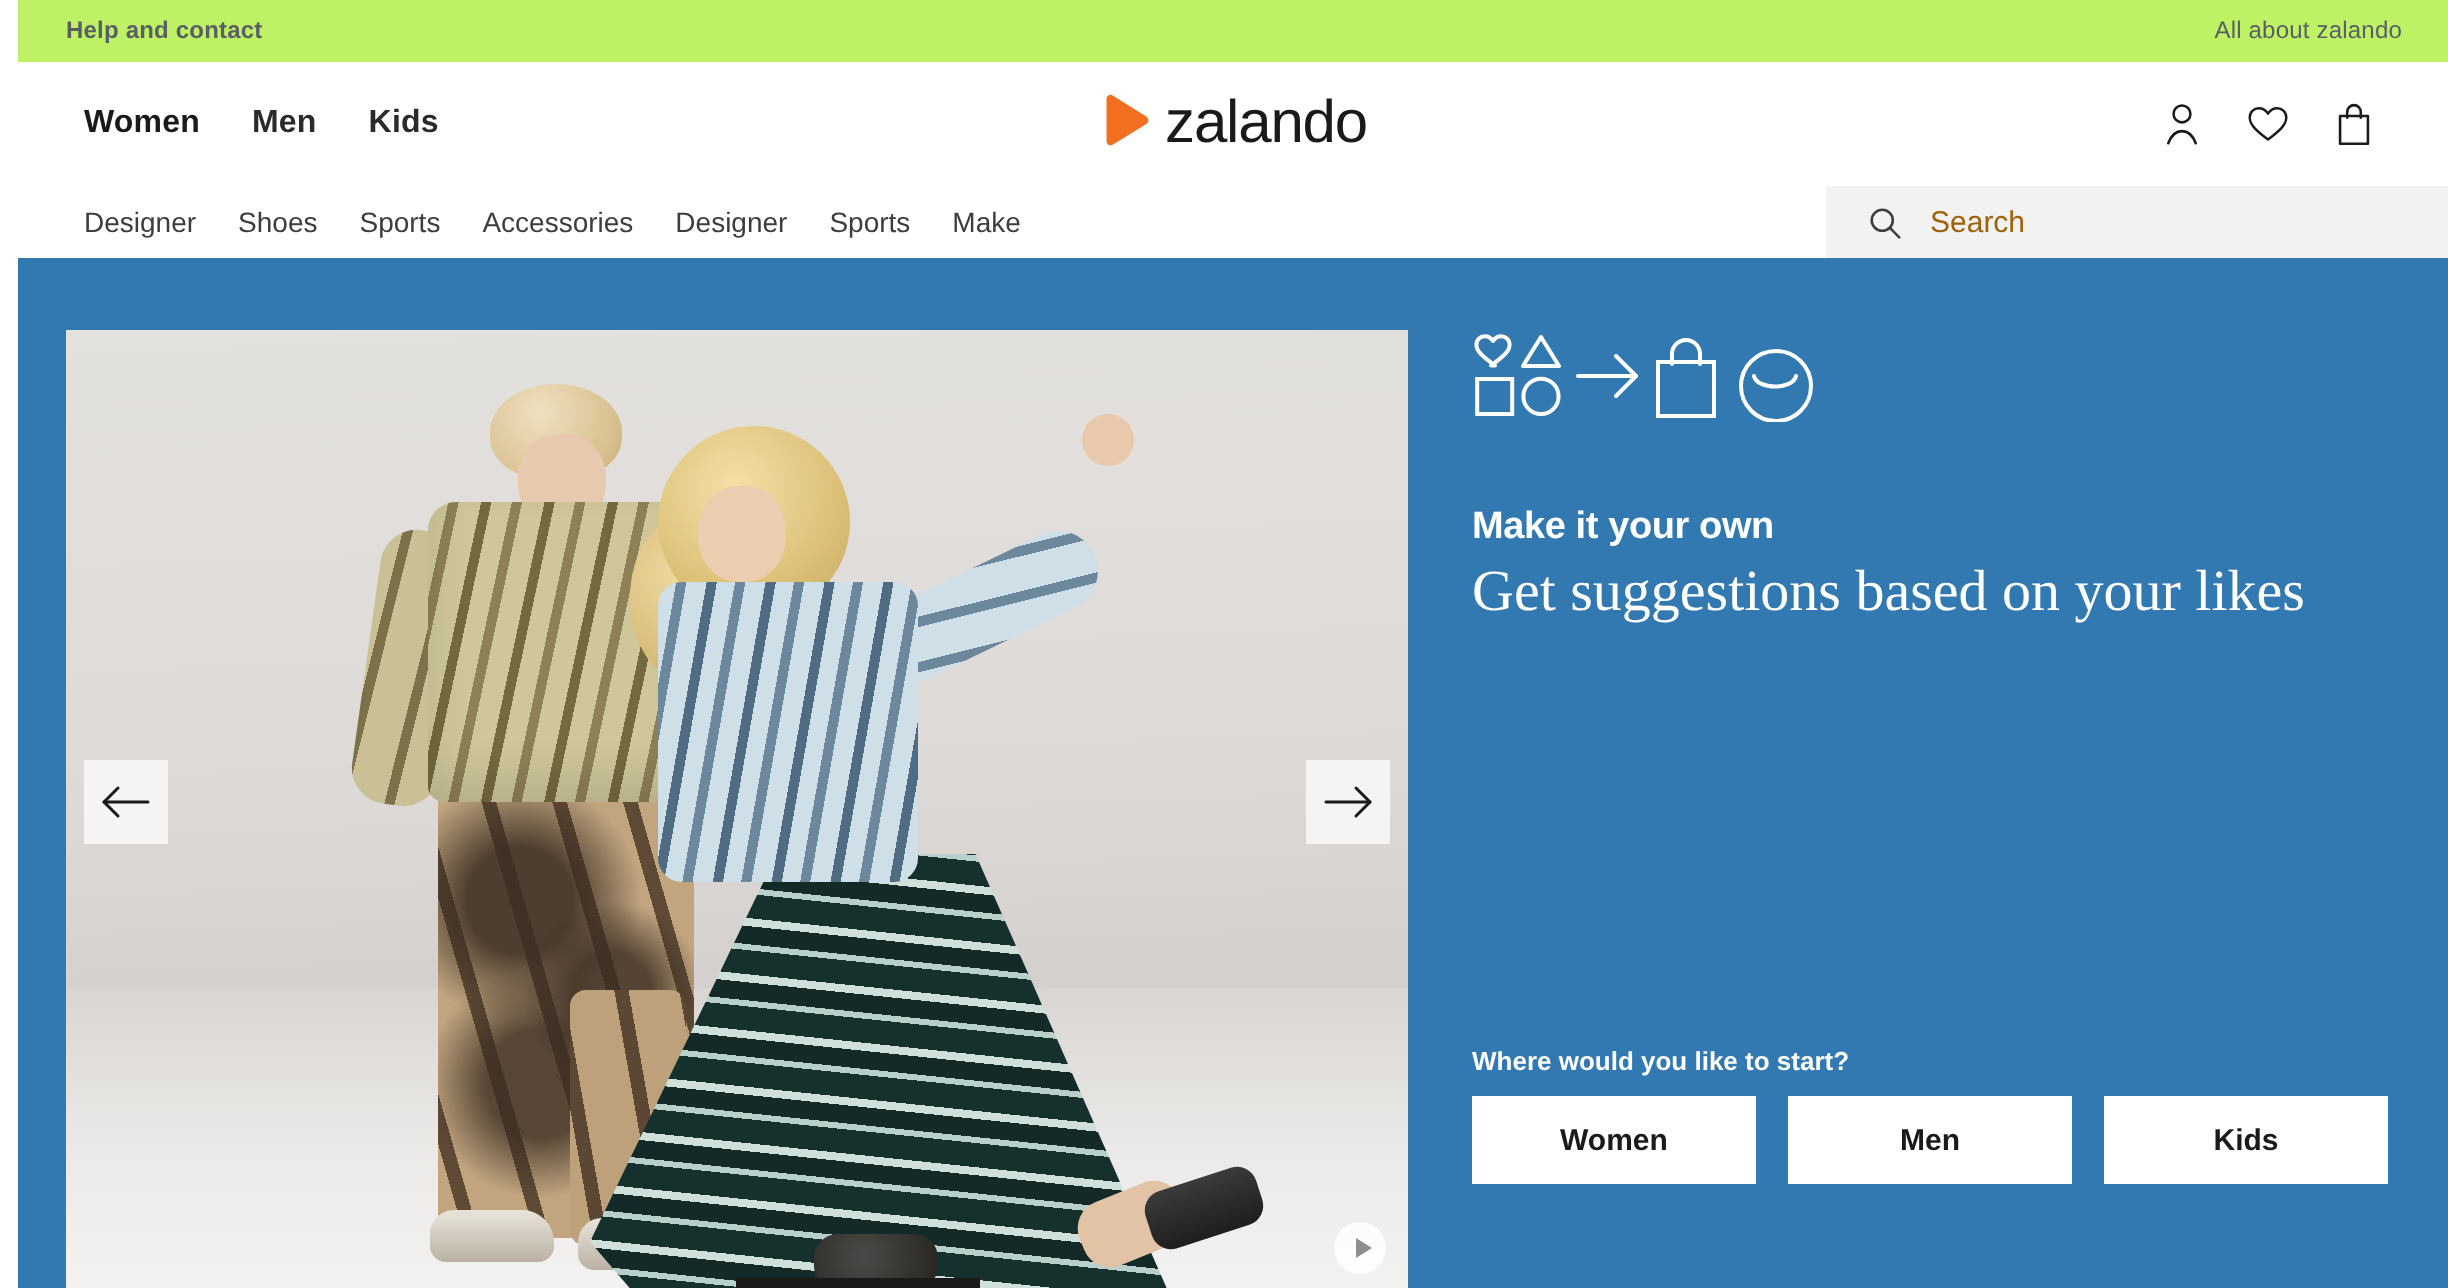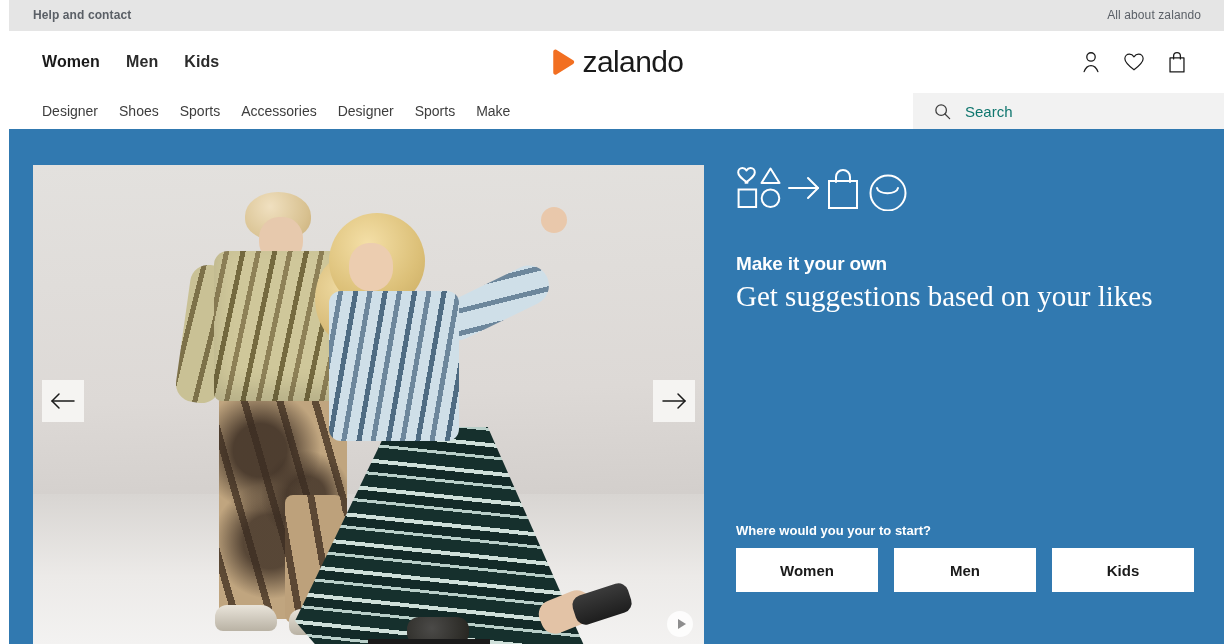--- a/index.html
+++ b/index.html
@@ -9,21 +9,21 @@
     background: #ffffff;
     font-family: "Liberation Sans", sans-serif;
     -webkit-font-smoothing: antialiased;
   }
 
   .page { position: relative; width: 1224px; height: 644px; background:#fff; }
 
   
   .utility-bar {
     position: absolute; left: 9px; top: 0; width: 1215px; height: 48px;
-    background: #e5e5e5;
+    background: #bef264;
     border-bottom: 5px solid #a3a3a3;
   }
   .utility-inner {
     position: relative; width: 100%; height: 100%;
   }
   .util-link {
     position: absolute; top: 0; height: 31px; line-height: 31px;
     font-size: 12px; font-weight: 700; color: #5a5f66;
     letter-spacing: .1px; white-space: nowrap; cursor: pointer;
   }
@@ -43,21 +43,21 @@
   .main-nav a {
     font-size: 16px; color: #1a1a1a; text-decoration: none;
     letter-spacing: .1px; cursor: pointer;
   }
   .main-nav a.active { font-weight: 700; }
   .main-nav a.reg { font-weight: 700; color:#2b2b2b; }
 
   .logo {
     position: absolute; left: 50%; top: 50%;
     transform: translate(-50%, -50%);
-    display: flex; align-items: flex-end; gap: 7px; cursor: pointer;
+    display: flex; align-items: flex-start; gap: 7px; cursor: pointer;
   }
   .logo-mark { width: 26px; height: 28px; display:block; }
   .logo-word {
     font-size: 30px; font-weight: 400; color: #1a1a1a;
     letter-spacing: -0.6px; line-height: 1;
   }
 
   .header-icons {
     position: absolute; right: 36px; top: 0; height: 62px;
     display: flex; align-items: center; gap: 21px;
@@ -76,21 +76,21 @@
   .cat-links a {
     font-size: 14px; color: #3d3d3d; text-decoration: none;
     white-space: nowrap; cursor: pointer;
   }
   .searchbox {
     position: absolute; left: 904px; top: 0; width: 311px; height: 36px;
     background: #f2f2f2; display: flex; align-items: center; padding-left: 21px;
     cursor: text;
   }
   .search-icon { width: 17px; height: 17px; flex: none; margin-right: 14px; }
-  .search-ph { font-size: 15px; color: #0f766e; }
+  .search-ph { font-size: 15px; color: #a16207; }
 
   
   .hero {
     position: absolute; left: 9px; top: 129px; width: 1215px; height: 515px;
     background: #3179b0; overflow: hidden;
   }
 
   .carousel {
     position: absolute; left: 24px; top: 36px; width: 671px; height: 479px;
     background: #d6d3d0; overflow: hidden;
@@ -347,21 +347,21 @@
           <path d="M100 17v-5a7 7 0 0 1 14 0v5" stroke-linecap="round"></path>
 
           <circle cx="152" cy="28" r="17.5"></circle>
           <path d="M141 23c1.5 7 19.5 7 21 0" stroke-linecap="round"></path>
         </svg>
       </div>
 
       <div class="head-bold">Make it your own</div>
       <div class="head-serif">Get suggestions based on your likes</div>
 
-      <div class="start-label">Where would you your to start?</div>
+      <div class="start-label">Where would you like to start?</div>
 
       <div class="start-btns">
         <div class="start-btn">Women</div>
         <div class="start-btn">Men</div>
         <div class="start-btn">Kids</div>
       </div>
     </div>
   </div>
 </div>
 

